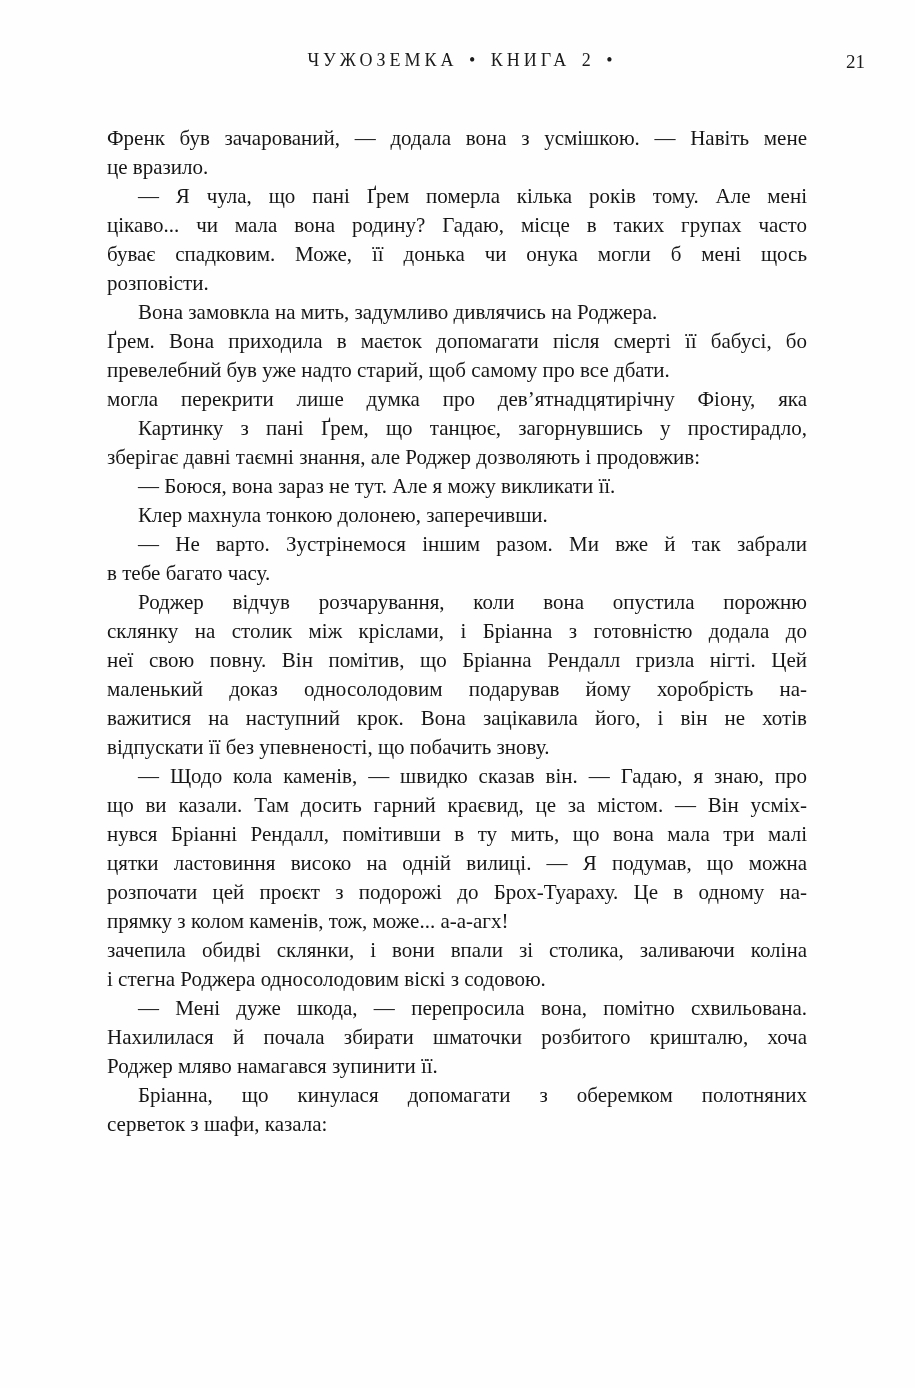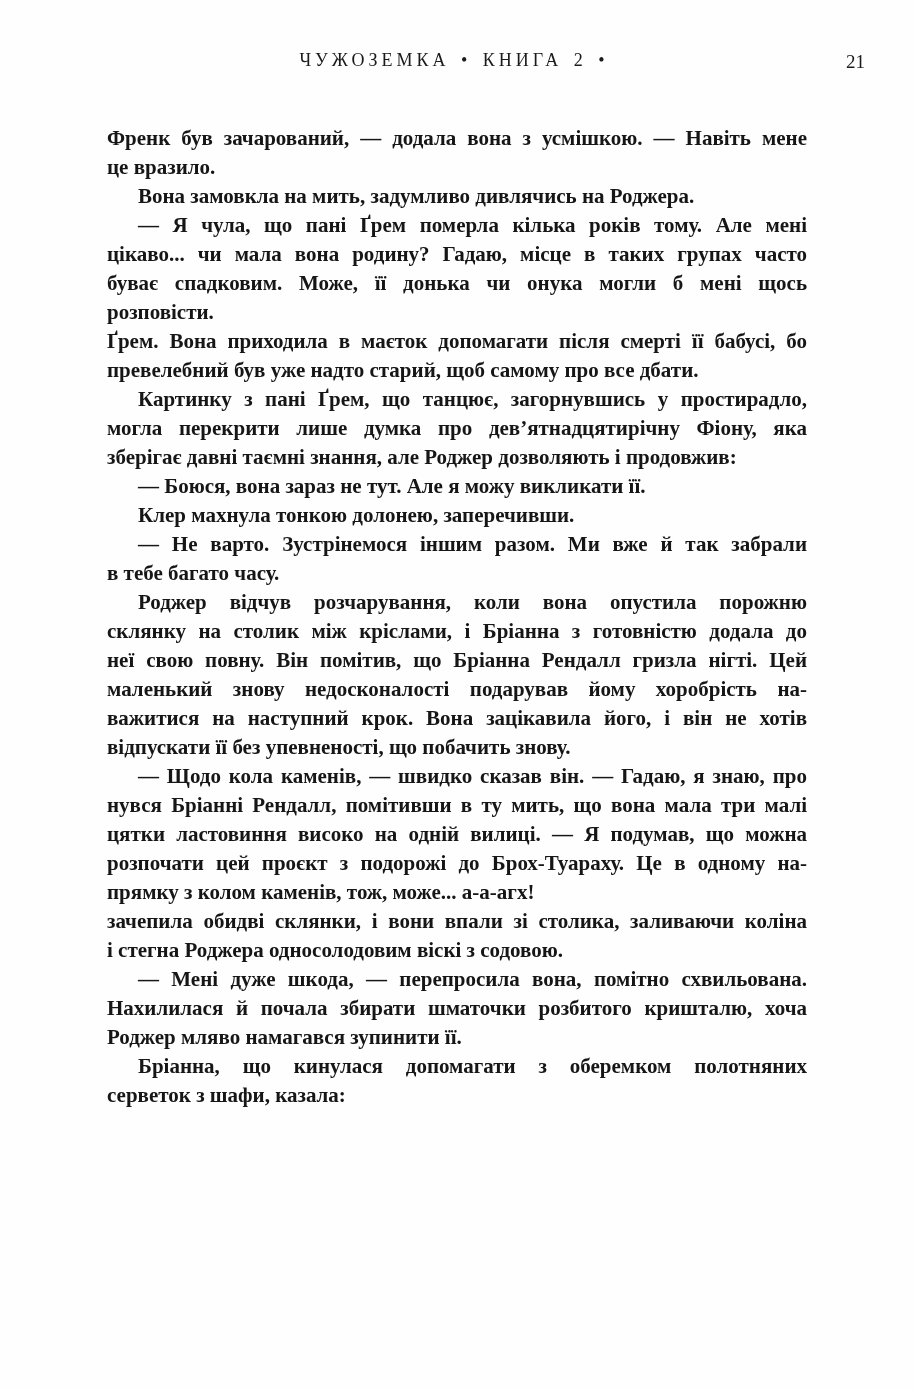--- a/index.html
+++ b/index.html
@@ -13,21 +13,21 @@
     overflow: hidden;
   }
   .page {
     position: absolute;
     inset: 0;
     background: #fefefe;
   }
   .running-title {
     position: absolute;
     top: 50px;
-    left: 104px;
+    left: 112px;
     width: 700px;
     text-align: center;
     font-size: 18px;
     letter-spacing: 4px;
     word-spacing: 3px;
     color: #1b1b1b;
     white-space: nowrap;
   }
   .folio {
     position: absolute;
@@ -41,21 +41,20 @@
     top: 124px;
     left: 107px;
     width: 700px;
   }
   .para { margin: 0; padding: 0; }
   .line {
     font-size: 21px;
     line-height: 29px;
     text-align: left;
     white-space: normal;
-    font-weight: bold;
   }
   .line.j {
     text-align: justify;
     text-align-last: justify;
     text-justify: inter-word;
   }
   .line.ind {
     text-indent: 31px;
   }
 </style>
@@ -64,57 +63,58 @@
 
 <div class="page">
   <div class="running-title">ЧУЖОЗЕМКА • КНИГА 2 •</div>
   <div class="folio">21</div>
   <div class="text-column" id="text-column">
       <div class="para">
         <div class="line j">Френк був зачарований, — додала вона з усмішкою. — Навіть мене</div>
         <div class="line">це вразило.</div>
       </div>
       <div class="para">
-        <div class="line ind">Вона замовкла на мить, задумливо дивлячись на Роджера.</div>
-      </div>
-      <div class="para">
         <div class="line j ind">— Я чула, що пані Ґрем померла кілька років тому. Але мені</div>
         <div class="line j">цікаво... чи мала вона родину? Гадаю, місце в таких групах часто</div>
         <div class="line j">буває спадковим. Може, її донька чи онука могли б мені щось</div>
         <div class="line">розповісти.</div>
       </div>
       <div class="para">
+        <div class="line ind">Вона замовкла на мить, задумливо дивлячись на Роджера.</div>
+      </div>
+      <div class="para">
         <div class="line j">Ґрем. Вона приходила в маєток допомагати після смерті її бабусі, бо</div>
         <div class="line">превелебний був уже надто старий, щоб самому про все дбати.</div>
       </div>
       <div class="para">
+        <div class="line j">могла перекрити лише думка про дев’ятнадцятирічну Фіону, яка</div>
         <div class="line j ind">Картинку з пані Ґрем, що танцює, загорнувшись у простирадло,</div>
-        <div class="line j">могла перекрити лише думка про дев’ятнадцятирічну Фіону, яка</div>
         <div class="line">зберігає давні таємні знання, але Роджер дозволяють і продовжив:</div>
       </div>
       <div class="para">
         <div class="line ind">— Боюся, вона зараз не тут. Але я можу викликати її.</div>
       </div>
       <div class="para">
         <div class="line ind">Клер махнула тонкою долонею, заперечивши.</div>
       </div>
       <div class="para">
         <div class="line j ind">— Не варто. Зустрінемося іншим разом. Ми вже й так забрали</div>
         <div class="line">в тебе багато часу.</div>
       </div>
       <div class="para">
         <div class="line j ind">Роджер відчув розчарування, коли вона опустила порожню</div>
         <div class="line j">склянку на столик між кріслами, і Бріанна з готовністю додала до</div>
         <div class="line j">неї свою повну. Він помітив, що Бріанна Рендалл гризла нігті. Цей</div>
-        <div class="line j">маленький знову недосконалості подарував йому хоробрість на-</div>
+        <div class="line j">маленький доказ односолодовим подарував йому хоробрість на-</div>
         <div class="line j">важитися на наступний крок. Вона зацікавила його, і він не хотів</div>
         <div class="line">відпускати її без упевненості, що побачить знову.</div>
       </div>
       <div class="para">
         <div class="line j ind">— Щодо кола каменів, — швидко сказав він. — Гадаю, я знаю, про</div>
+        <div class="line j">що ви казали. Там досить гарний краєвид, це за містом. — Він усміх-</div>
         <div class="line j">нувся Бріанні Рендалл, помітивши в ту мить, що вона мала три малі</div>
         <div class="line j">цятки ластовиння високо на одній вилиці. — Я подумав, що можна</div>
         <div class="line j">розпочати цей проєкт з подорожі до Брох-Туараху. Це в одному на-</div>
         <div class="line">прямку з колом каменів, тож, може... а-а-агх!</div>
       </div>
       <div class="para">
         <div class="line j">зачепила обидві склянки, і вони впали зі столика, заливаючи коліна</div>
         <div class="line">і стегна Роджера односолодовим віскі з содовою.</div>
       </div>
       <div class="para">

